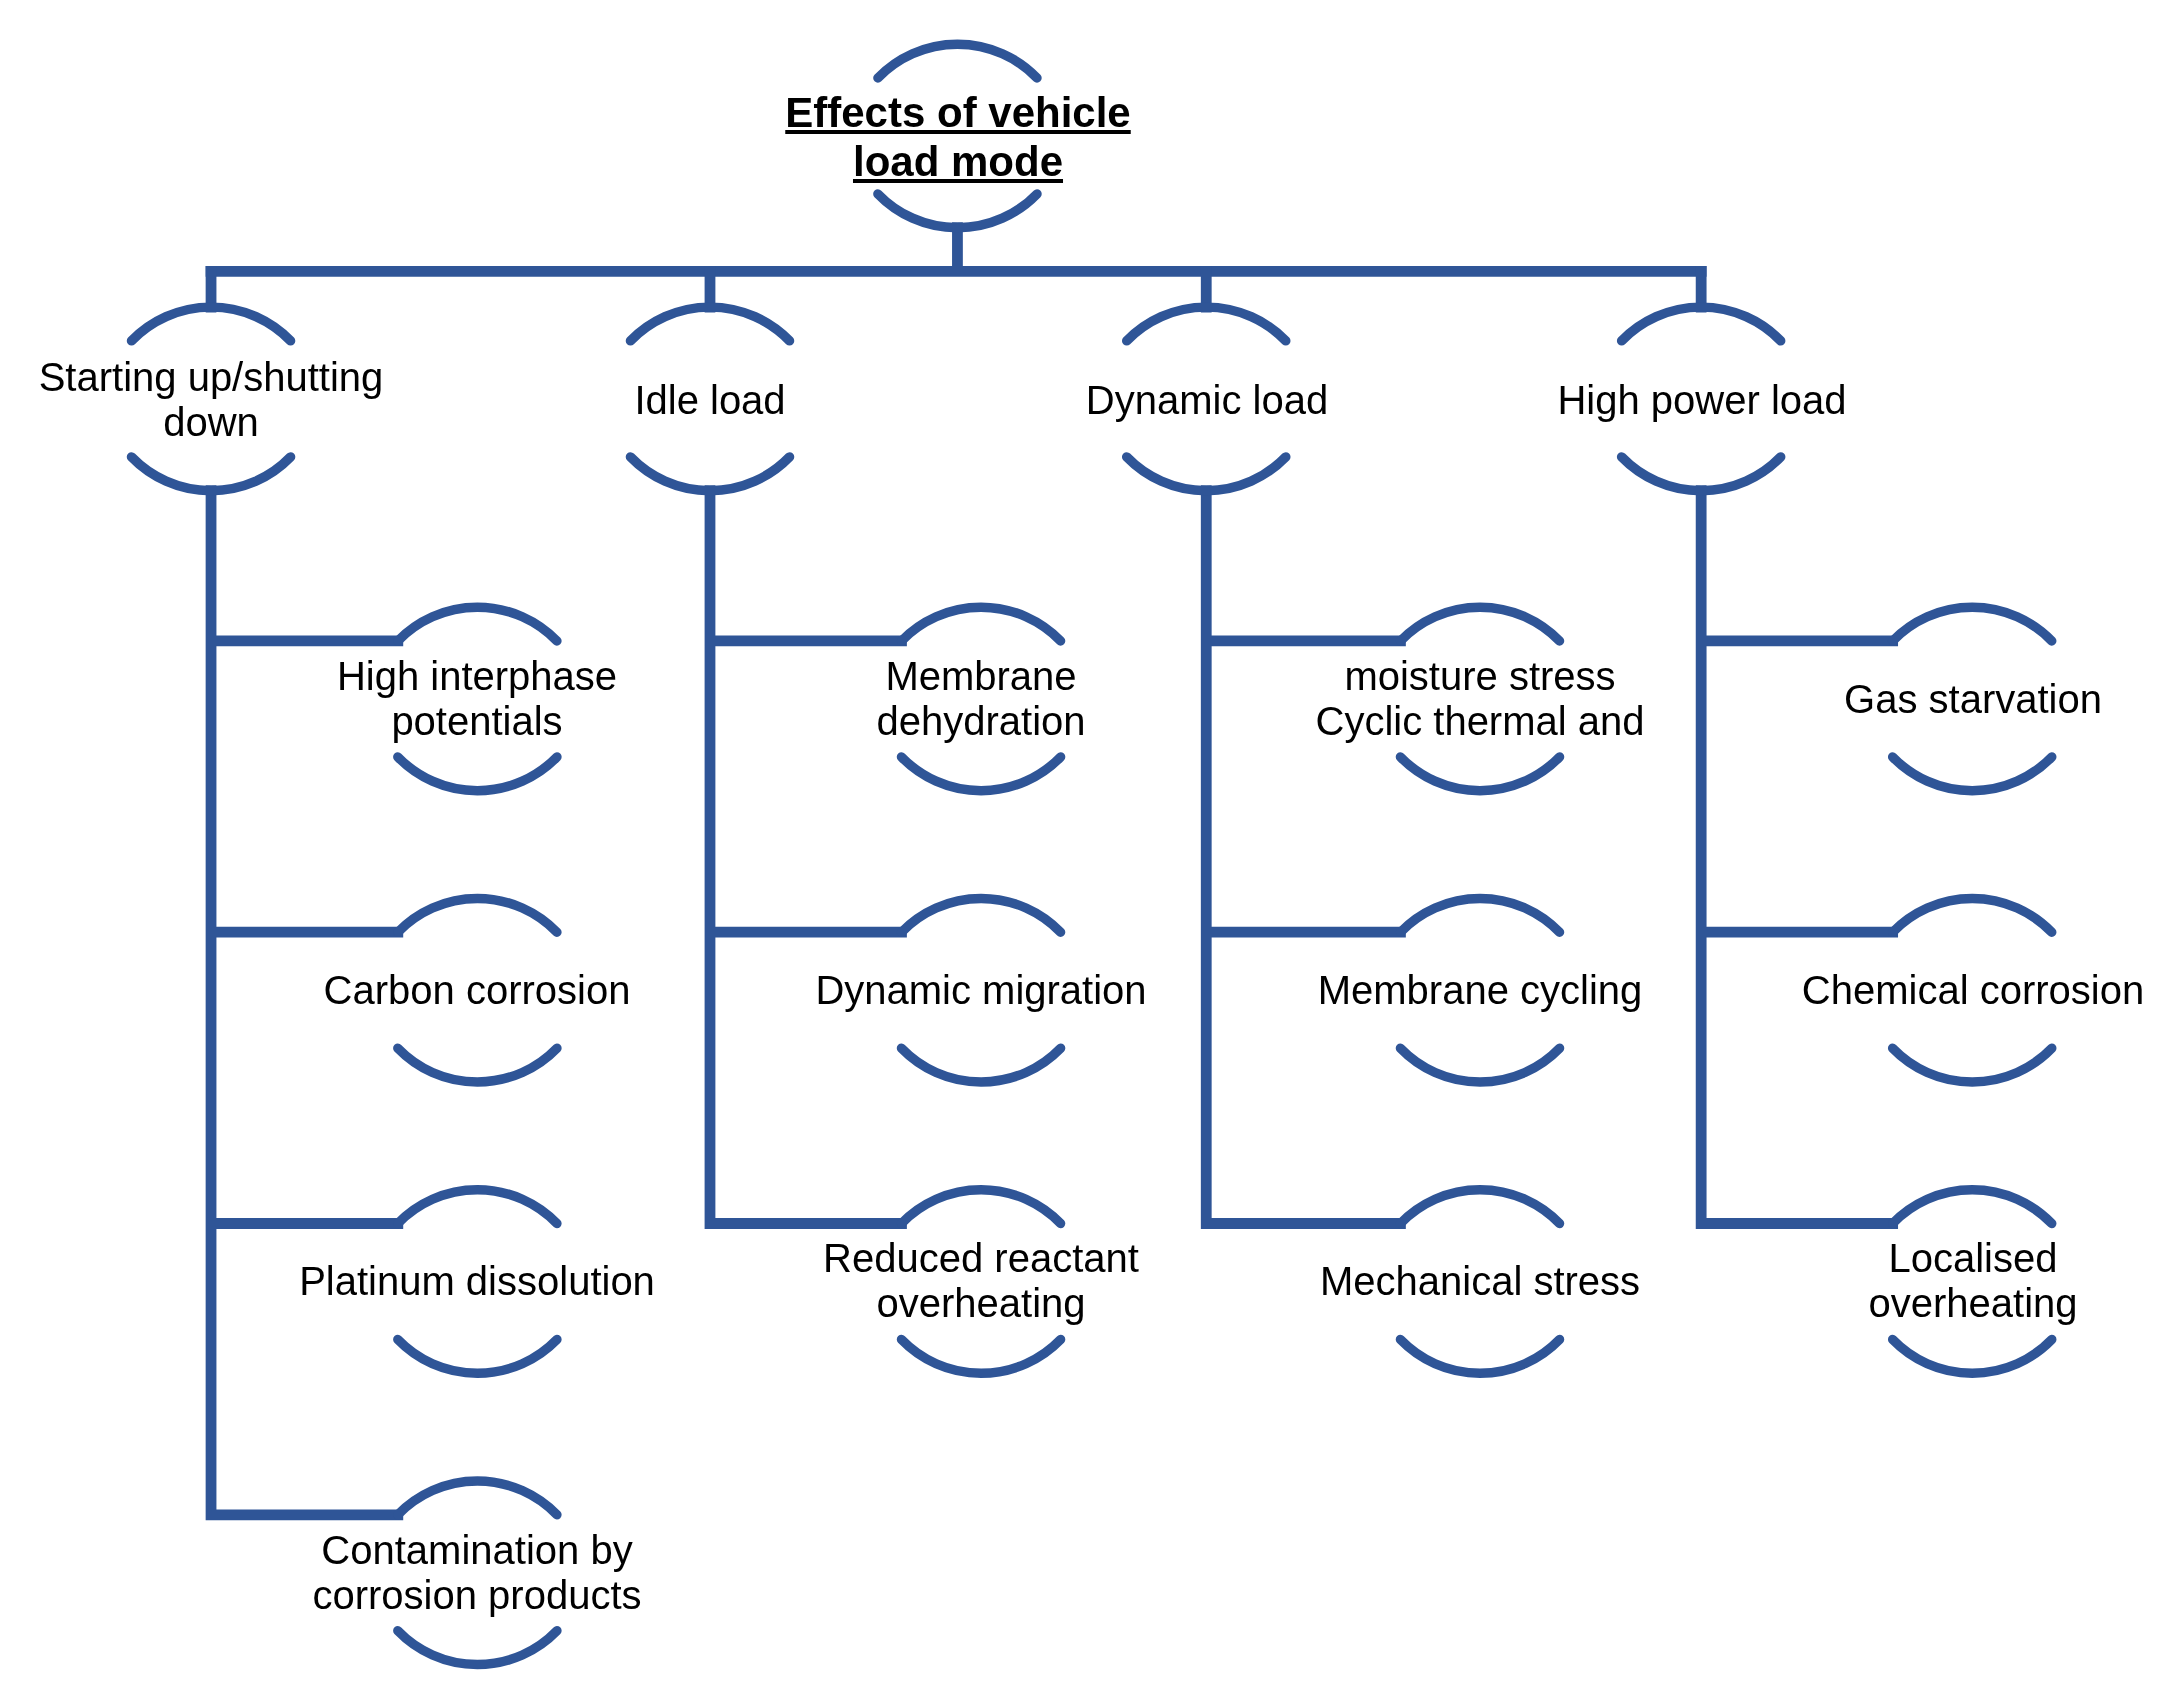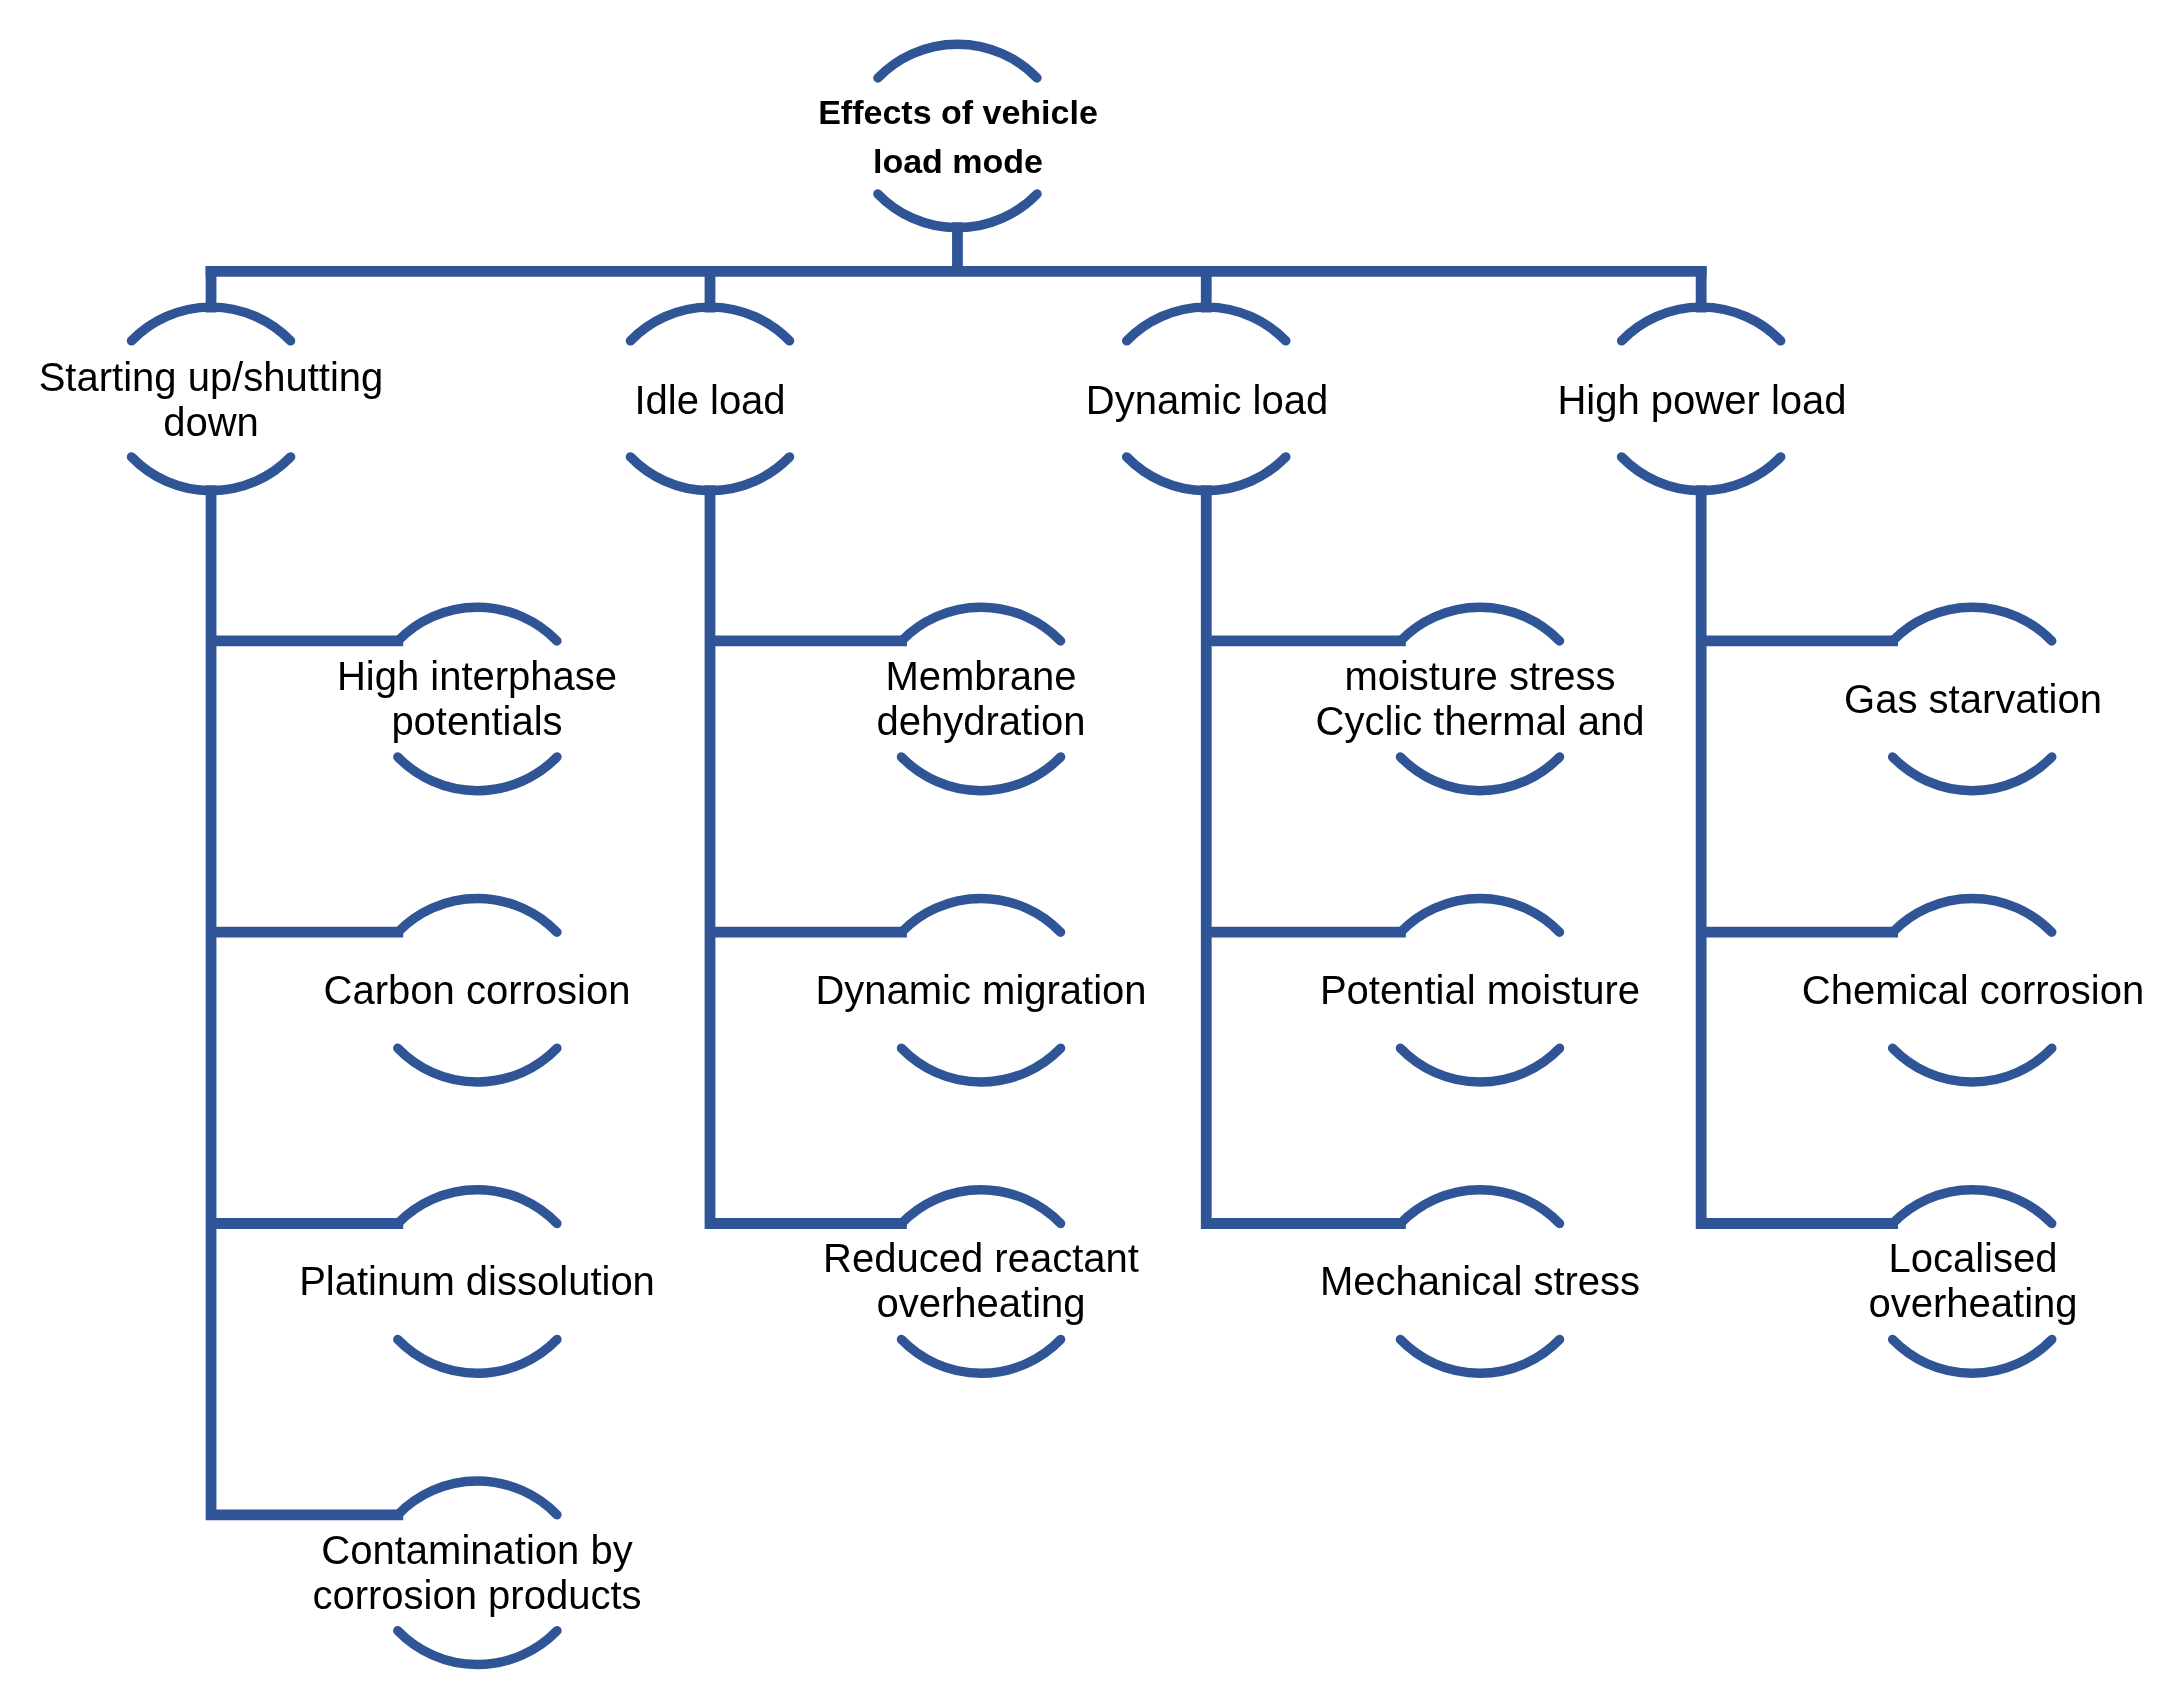--- a/index.html
+++ b/index.html
@@ -38,23 +38,24 @@
     position: absolute;
     transform: translate(-50%, -50%);
     text-align: center;
     color: var(--text, #000000);
     font-size: 40px;
     line-height: 45px;
     white-space: nowrap;
   }
   .lbl span { display: block; }
   .root-lbl {
-    font-size: 34px;
+    font-size: 42px;
     line-height: 49px;
     font-weight: 700;
+    text-decoration: underline;
   }
 </style>
 </head>
 <body>
 
 <div id="canvas">
 
   <svg id="diagram-svg" viewBox="0 0 3205 2529">
 
     <path class="straight" d="M1420 337 V402 M313 402 H2523"></path>
@@ -131,21 +132,21 @@
   <div class="lbl" style="left:981px; top:1281px;">
     <span>Reduced reactant</span>
     <span>overheating</span>
   </div>
 
   <div class="lbl" style="left:1480px; top:699px;">
     <span>moisture stress</span>
     <span>Cyclic thermal and</span>
   </div>
   <div class="lbl" style="left:1480px; top:990px;">
-    <span>Potential moisture</span>
+    <span>Membrane cycling</span>
   </div>
   <div class="lbl" style="left:1480px; top:1281px;">
     <span>Mechanical stress</span>
   </div>
 
   <div class="lbl" style="left:1973px; top:699px;">
     <span>Gas starvation</span>
   </div>
   <div class="lbl" style="left:1973px; top:990px;">
     <span>Chemical corrosion</span>

